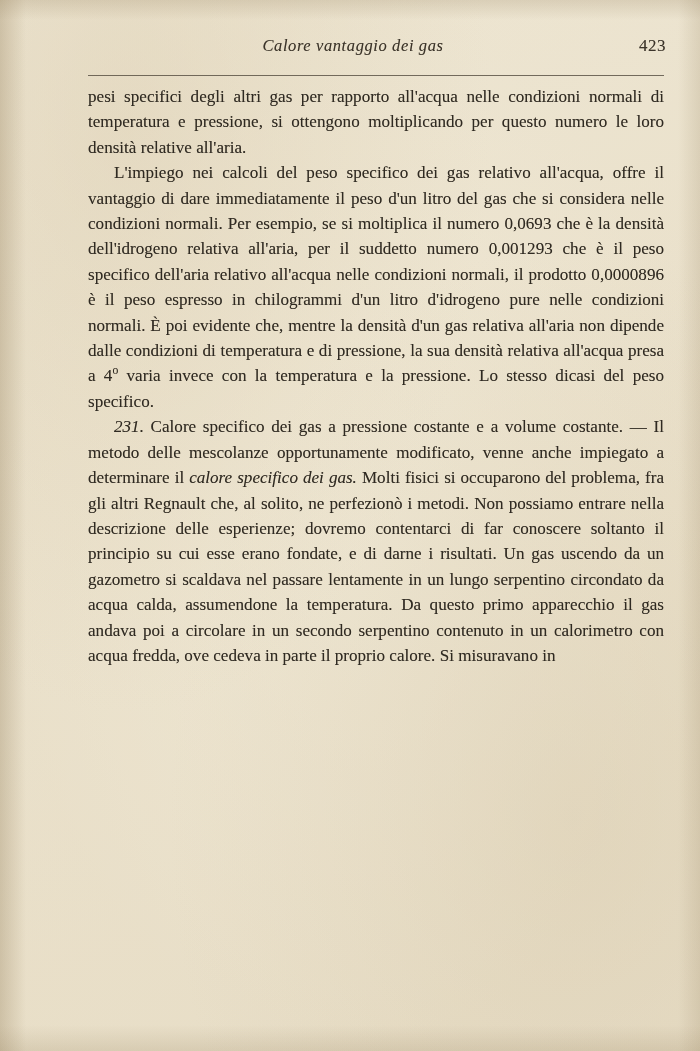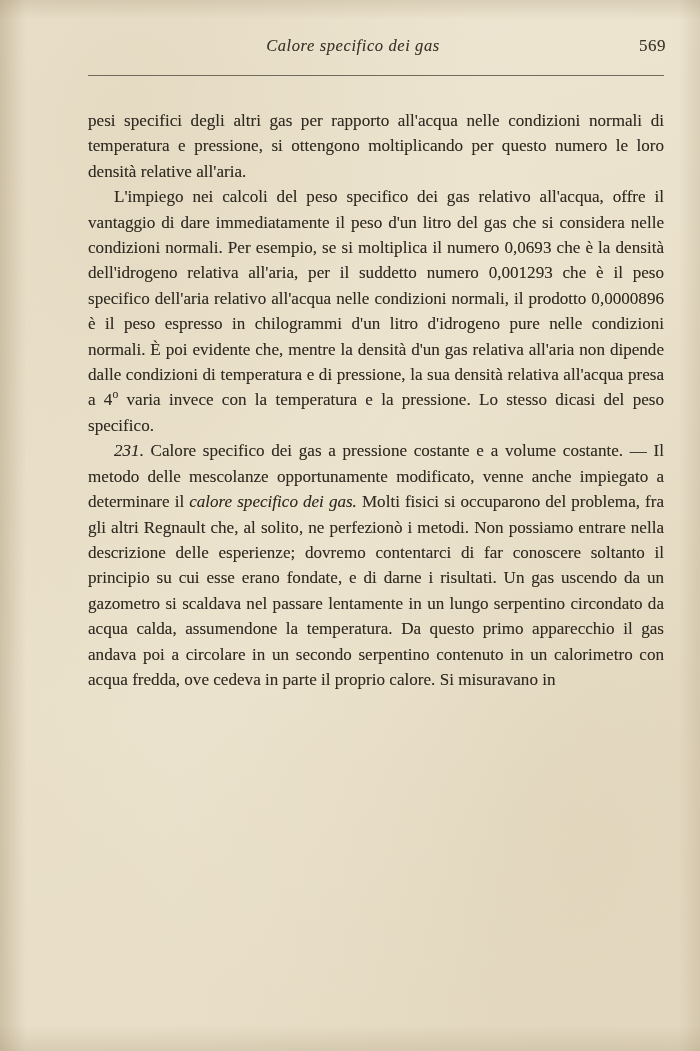--- a/index.html
+++ b/index.html
@@ -87,21 +87,21 @@
   }
   .rule {
     margin-top: 9px;
     width: 576px;
     height: 0;
     border-top: 1.6px solid #4a4236;
     opacity: 0.75;
   }
 
   .body-text {
-    margin-top: 32px;
+    margin-top: 8px;
     width: 576px;
     font-size: 17.1px;
     line-height: 25.4px;
     color: #2f2a22;
     text-align: justify;
     text-justify: inter-word;
     -webkit-hyphens: none;
     hyphens: none;
     font-family: "Liberation Serif", serif;
   }
@@ -137,22 +137,22 @@
 
 <div class="page">
   <div class="edge-shadow-left"></div>
   <div class="edge-shadow-top"></div>
   <div class="edge-shadow-right"></div>
   <div class="edge-shadow-bottom"></div>
 
   <div class="content">
 
     <div class="header-row">
-      <div class="running-head">Calore specifico dei gas</div>
-      <div class="page-number">569</div>
+      <div class="running-head">Calore vantaggio dei gas</div>
+      <div class="page-number">423</div>
     </div>
 
     <div class="rule"></div>
 
     <div class="body-text">
 
       <p class="first"><span>pesi specifici degli altri gas per rapporto all'acqua nelle condizioni normali di temperatura e pressione, si ottengono moltiplicando per questo numero le loro densità relative all'aria.</span></p>
 
       <p><span>L'impiego nei calcoli del peso specifico dei gas relativo all'acqua, offre il vantaggio di dare immediatamente il peso d'un litro del gas che si considera nelle condizioni normali. Per esempio, se si moltiplica il numero 0,0693 che è la densità dell'idrogeno relativa all'aria, per il suddetto numero 0,001293 che è il peso specifico dell'aria relativo all'acqua nelle condizioni normali, il prodotto 0,0000896 è il peso espresso in chilogrammi d'un litro d'idrogeno pure nelle condizioni normali. È poi evidente che, mentre la densità d'un gas relativa all'aria non dipende dalle condizioni di temperatura e di pressione, la sua densità relativa all'acqua presa a 4</span><sup>o</sup><span> varia invece con la temperatura e la pressione. Lo stesso dicasi del peso specifico.</span></p>
 

